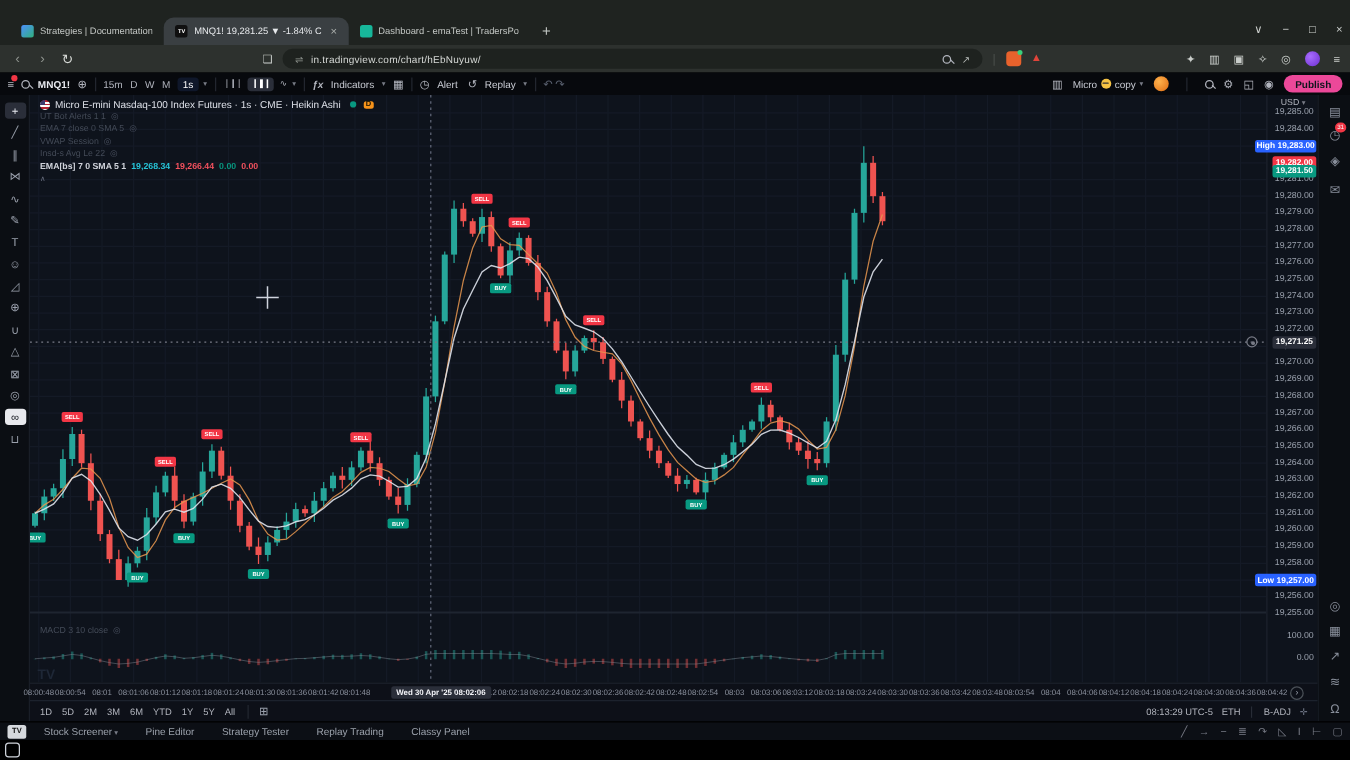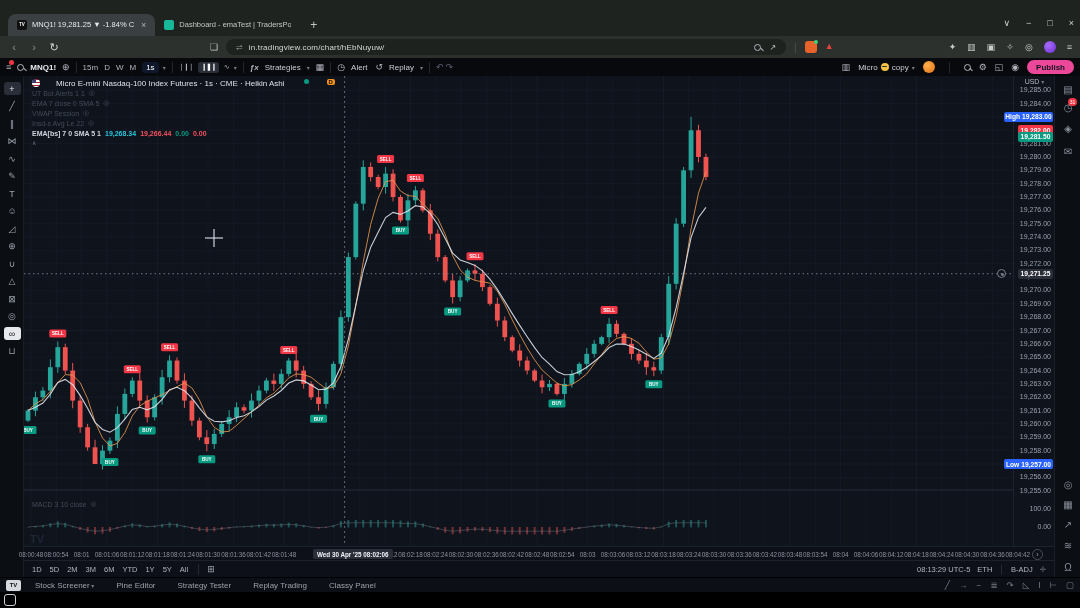--- a/index.html
+++ b/index.html
@@ -60,21 +60,21 @@
 .tool{width:17px;height:13px;display:flex;align-items:center;justify-content:center;font-size:9px;color:#9aa0ac;border-radius:3px}
 .tool.active{background:#2a2e39;color:#e6e9ef}
 .tool.hl{background:#e8e9ed;color:#14171e}
 #rightrail{position:absolute;left:1054px;top:76px;width:26px;height:501px;background:#0b0e13;border-left:1px solid #191e27}
 .sic{position:absolute;left:0;width:26px;text-align:center;font-size:10px;color:#888e9a}
 .abadge{position:absolute;left:13px;min-width:9px;height:8px;border-radius:4px;background:#f23645;color:#fff;font-size:5px;line-height:8px;text-align:center;padding:0 1px}
 
 #chartarea{position:absolute;left:24px;top:76px;width:1030px;height:470px;background:#0e131c}
 #chart{position:absolute;left:0;top:0}
 #legend{position:absolute;left:8px;top:3px;font-size:7px;z-index:5}
-#legend-title{display:flex;align-items:flex-start;gap:16px;font-size:8px;color:#dde0e8}
+#legend-title{display:flex;align-items:center;gap:4px;font-size:8px;color:#dde0e8}
 #flagic{width:8px;height:8px;border-radius:50%;background:repeating-linear-gradient(180deg,#b22234 0 1.4px,#ffffff 1.4px 2.8px);position:relative;overflow:hidden}
 #flagic::after{content:"";position:absolute;left:0;top:0;width:4px;height:4px;background:#3c3b6e}
 #mstatus{width:5px;height:5px;border-radius:50%;background:#089981;margin-left:3px}
 #dbadge{background:#f7931a;color:#1b1400;font-weight:bold;font-size:6px;border-radius:2px;padding:0 2px;margin-left:2px}
 .lrow{display:flex;align-items:center;gap:4px;height:10px;color:#434a57}
 .lrow .eye{font-size:7px;color:#4a5160}
 #valrow{display:flex;align-items:center;gap:4px;height:10px;color:#d1d4dc}
 #valrow b{font-weight:bold}
 .v-teal{color:#27c6da}.v-red{color:#f7525f}.v-grn{color:#089981}.v-red2{color:#f7525f}
 #collapse{color:#6a7080;font-size:6px;margin-top:1px}
@@ -102,20 +102,24 @@
 #osstrip{position:absolute;left:0;top:592px;width:1080px;height:16px;background:#000}
 #osicon{position:absolute;left:4px;top:2px;width:12px;height:12px;border:1.5px solid #cfd3da;border-radius:3px}
 </style>
 </head>
 <body>
 
 <div id="app">
 
   <div id="tabstrip">
     <div id="tabs">
+        <div class="tab">
+          <span class="fav fav0"></span>
+          <span class="ttl">Strategies | Documentation</span>
+        </div>
         <div class="tab active">
           <span class="fav fav1">TV</span>
           <span class="ttl">MNQ1! 19,281.25 ▼ -1.84% C</span>
           <span class="tclose">×</span>
         </div>
         <div class="tab">
           <span class="fav fav2"></span>
           <span class="ttl">Dashboard - emaTest | TradersPost</span>
         </div>
         <span id="newtab">+</span>
@@ -174,21 +178,21 @@
       </div>
     <span class="caret" style="margin-left:4px">▾</span>
     <span class="sep"></span>
     <span class="typeic">❘❙❘</span>
     <span class="typeic active" style="margin-left:5px">❙❚❙</span>
     <span class="typeic" style="margin-left:5px;letter-spacing:0">∿</span>
     <span class="caret" style="margin-left:4px">▾</span>
     <span class="sep"></span>
     <div class="hgroup">
       <span id="fx">ƒx</span>
-      <span>Strategies</span>
+      <span>Indicators</span>
       <span class="caret">▾</span>
     </div>
     <span class="hic" style="margin-left:6px">▦</span>
     <span class="sep"></span>
     <div class="hgroup">
       <span class="hic">◷</span>
       <span>Alert</span>
     </div>
     <div class="hgroup" style="margin-left:8px">
       <span class="hic">↺</span>

